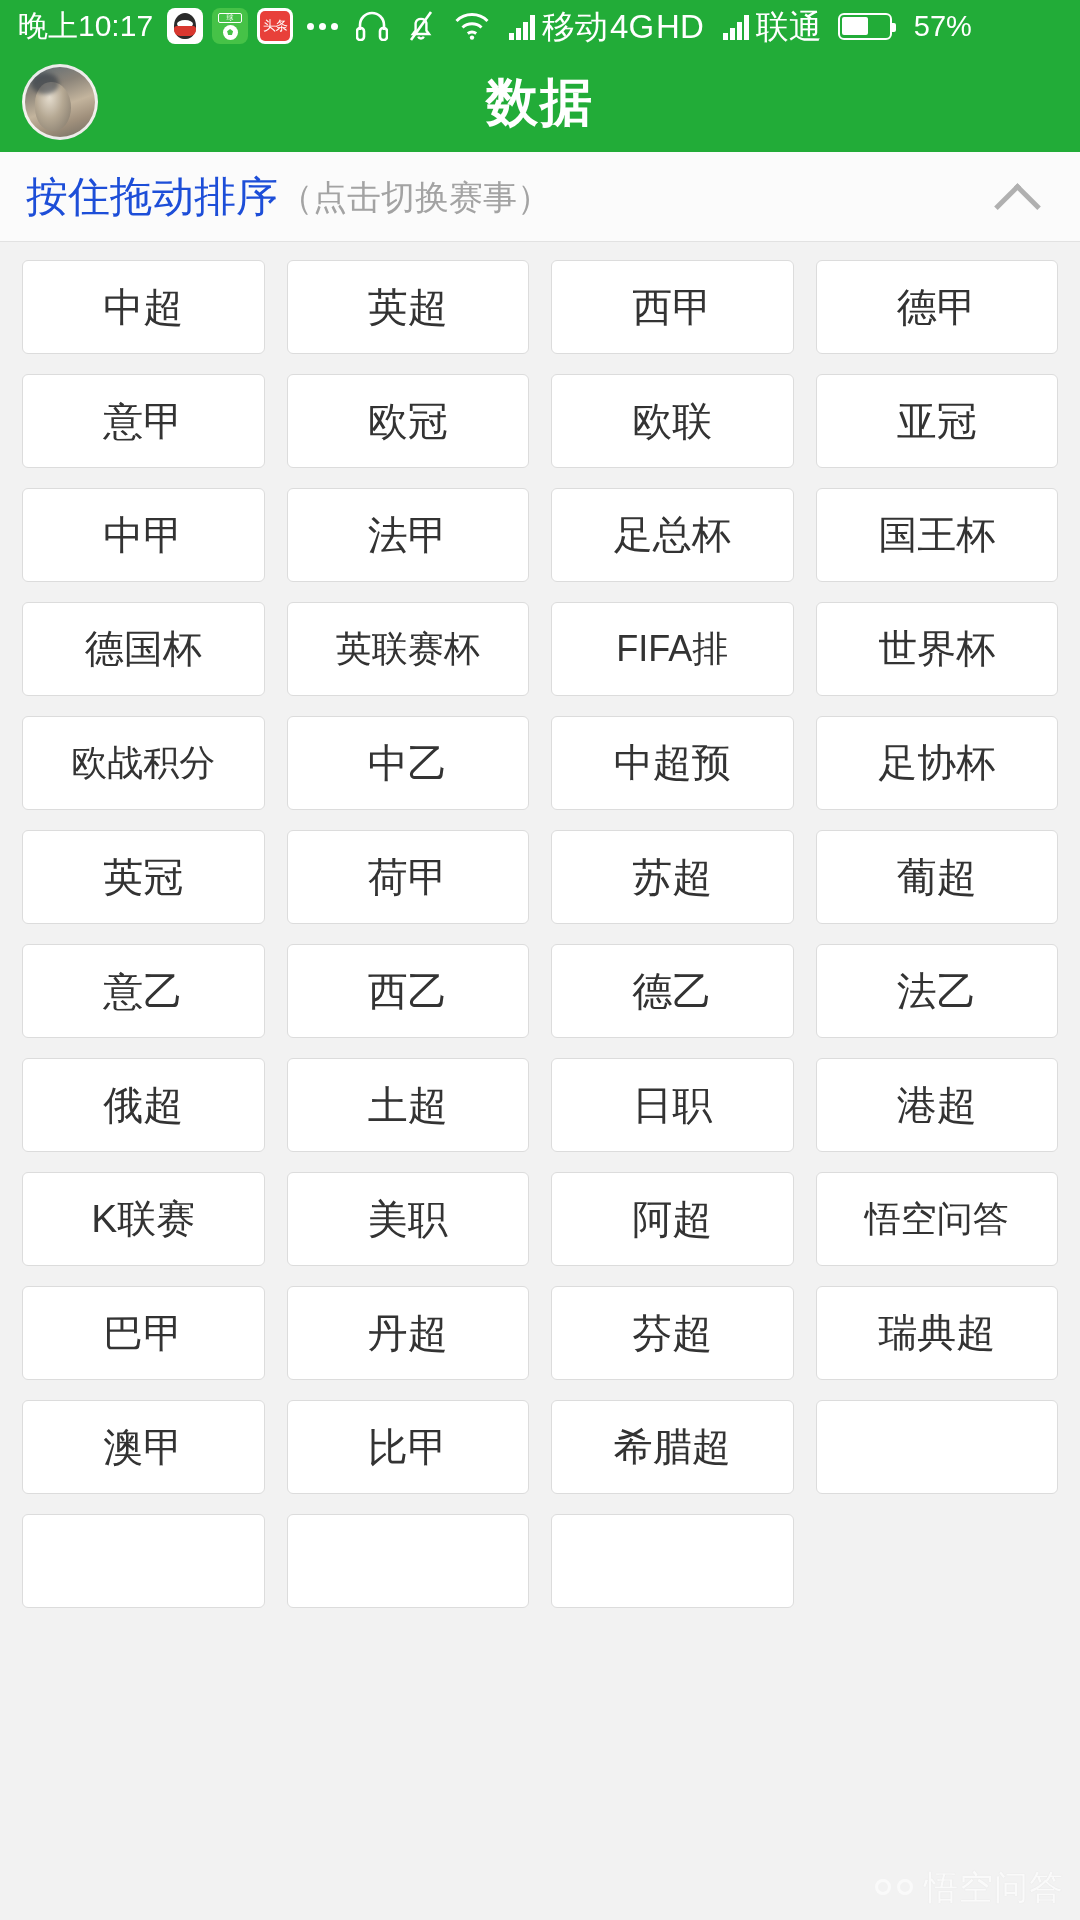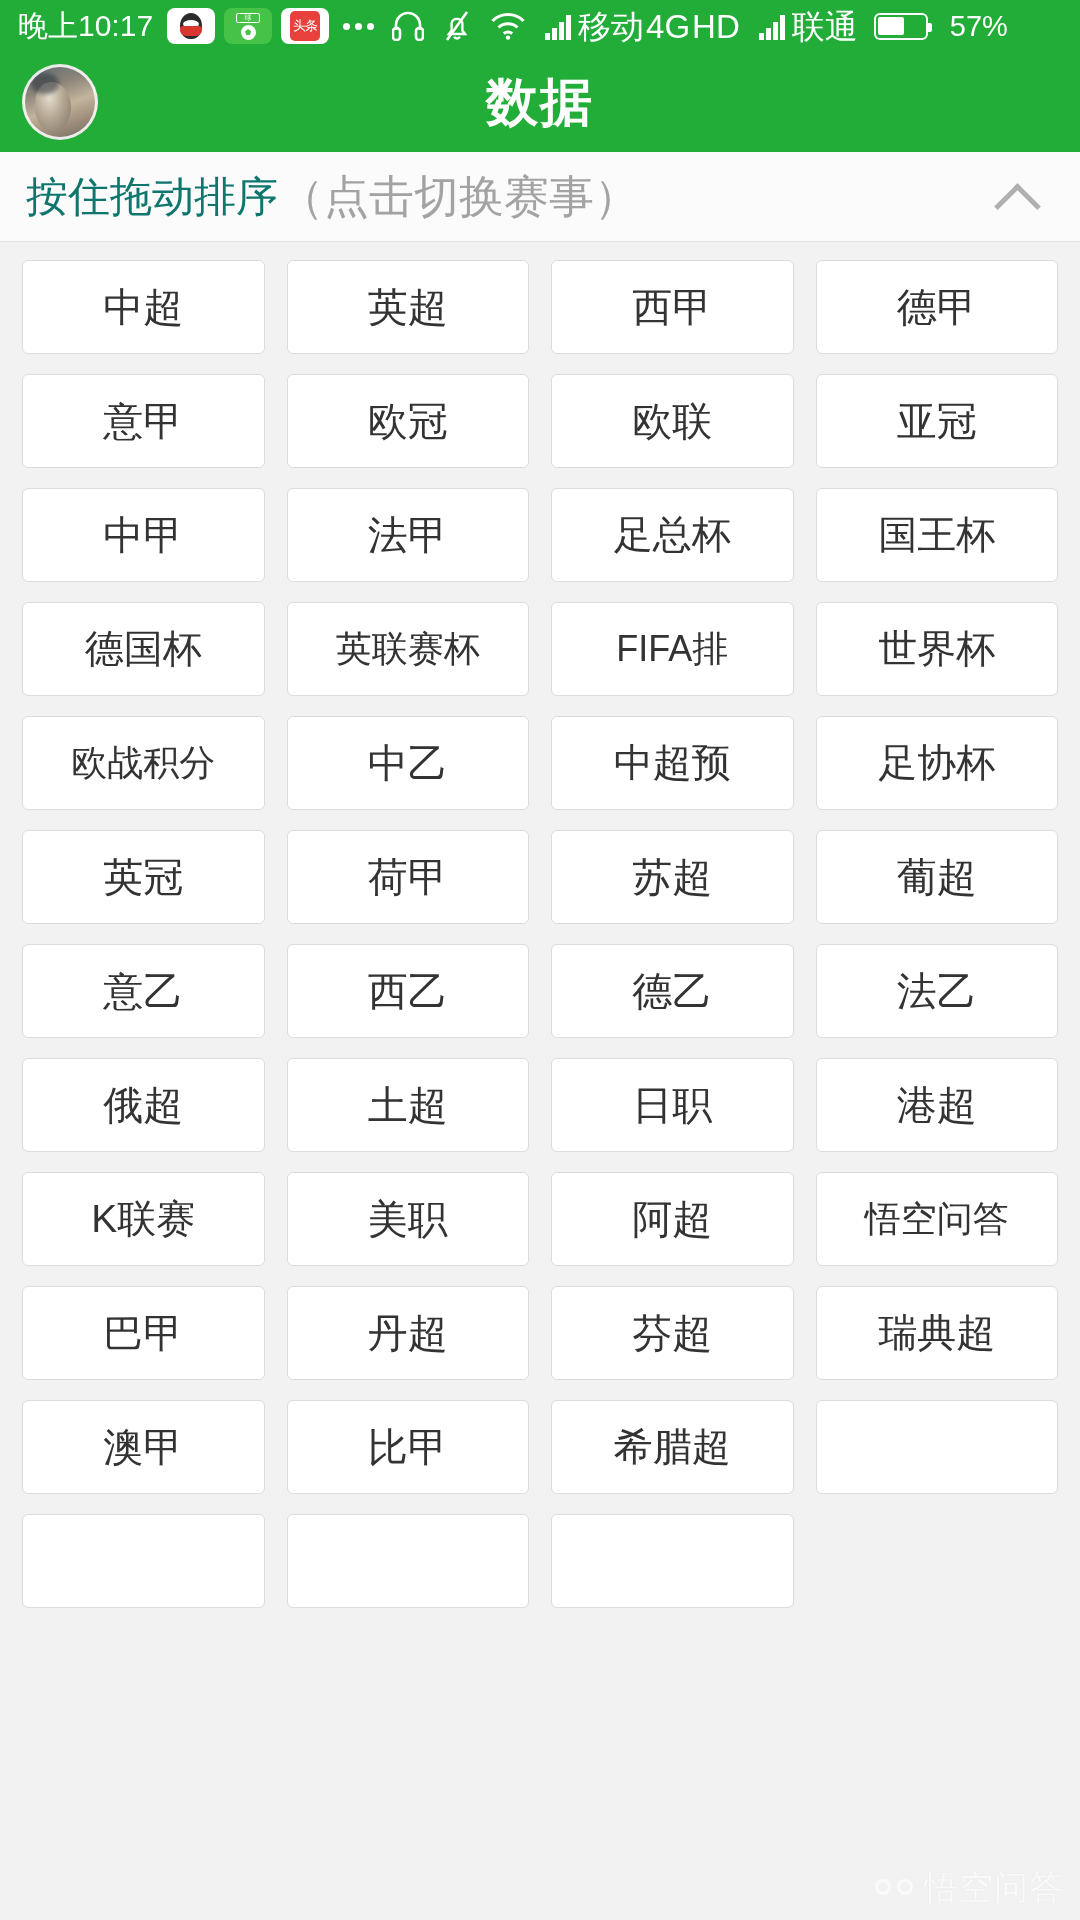--- a/index.html
+++ b/index.html
@@ -34,21 +34,21 @@
     white-space: nowrap;
     line-height: 1;
   }
   .sb-appicons {
     display: flex;
     align-items: center;
     gap: 9px;
     margin-left: 14px;
   }
   .appicon {
-    width: 48px;
+    width: 36px;
     height: 36px;
     border-radius: 8px;
     display: flex;
     align-items: center;
     justify-content: center;
     overflow: hidden;
     position: relative;
     flex: none;
   }
   .appicon.qq { background: #ffffff; }
@@ -220,25 +220,25 @@
     border-bottom: 1px solid #e2e2e2;
     display: flex;
     align-items: center;
     padding: 0 28px 0 26px;
     box-sizing: border-box;
     position: relative;
     z-index: 3;
   }
   .section-main {
     font-size: 42px;
-    color: #0f766e;
+    color: #1d4ed8;
     line-height: 1;
   }
   .section-sub {
-    font-size: 45px;
+    font-size: 34px;
     color: #a3a3a3;
     line-height: 1;
     margin-left: 1px;
   }
   .section-spacer { flex:1; }
   .chevron-up {
     width: 46px; height: 46px;
     position: relative;
     margin-right: 12px;
   }

